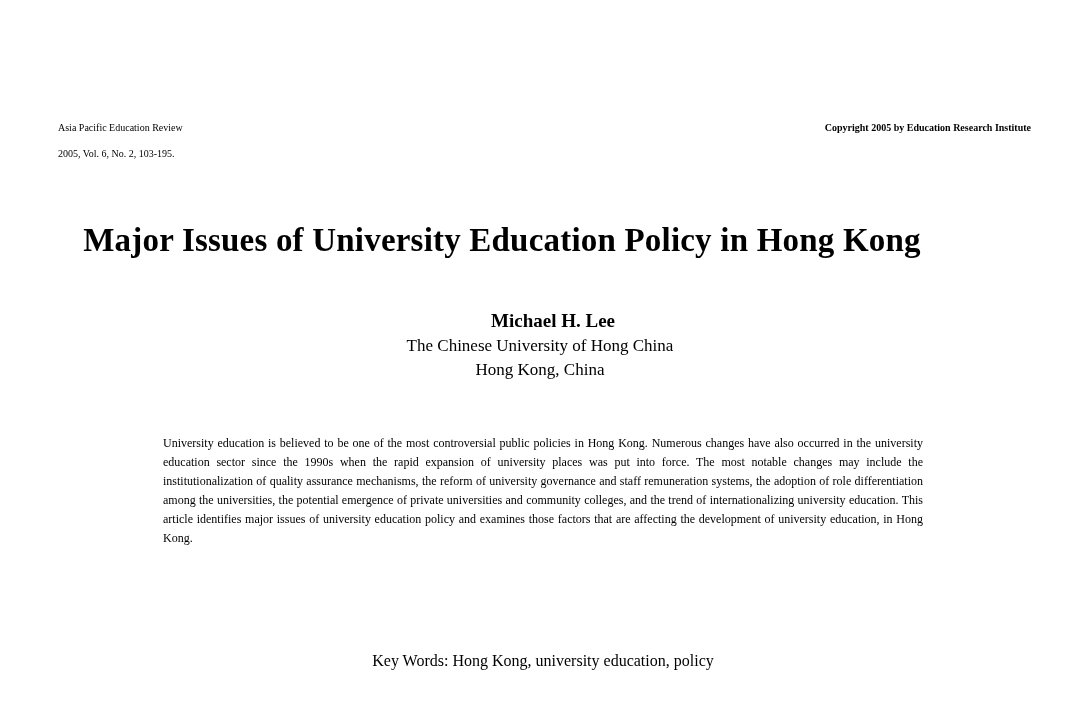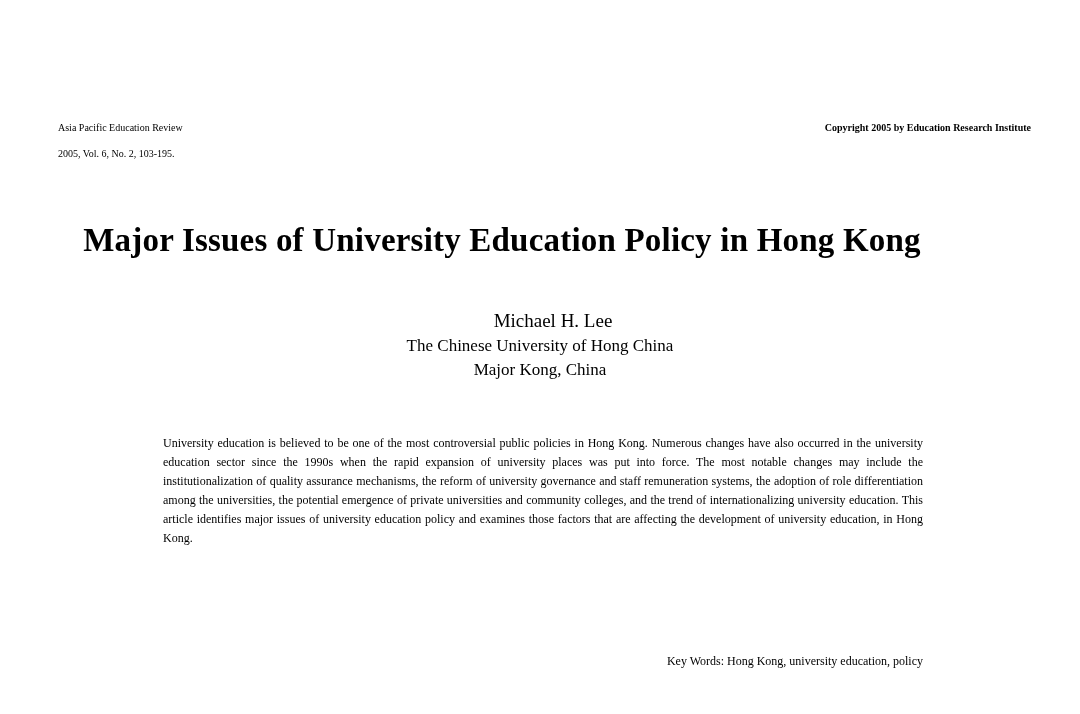--- a/index.html
+++ b/index.html
@@ -43,21 +43,21 @@
   }
   .author-block {
     position: absolute;
     top: 308px;
     left: 0;
     width: 1080px;
     text-align: center;
   }
   .author-name {
     font-size: 19px;
-    font-weight: normal;
+    font-weight: bold;
     line-height: 26px;
     padding-left: 26px;
   }
   .author-affiliation, .author-location {
     font-size: 17px;
     line-height: 24px;
   }
   .abstract {
     position: absolute;
     top: 434px;
@@ -65,43 +65,43 @@
     width: 760px;
     font-size: 12px;
     line-height: 19px;
     text-align: justify;
   }
   .keywords {
     position: absolute;
     top: 649px;
     left: 163px;
     width: 760px;
-    font-size: 12px;
+    font-size: 16px;
     line-height: 24px;
-    text-align: right;
+    text-align: center;
   }
 </style>
 </head>
 <body>
 
 <div class="page">
 
   <div class="journal-header">
     <div class="journal-left">
       <span class="line">Asia Pacific Education Review</span>
       <span class="line">2005, Vol. 6, No. 2, 103-195.</span>
     </div>
     <div class="journal-right">Copyright 2005 by Education Research Institute</div>
   </div>
 
   <h1 class="paper-title">Major Issues of University Education Policy in Hong Kong</h1>
 
   <div class="author-block">
     <div class="author-name">Michael H. Lee</div>
     <div class="author-affiliation">The Chinese University of Hong China</div>
-    <div class="author-location">Major Kong, China</div>
+    <div class="author-location">Hong Kong, China</div>
   </div>
 
   <p class="abstract">University education is believed to be one of the most controversial public policies in Hong Kong. Numerous changes have also occurred in the university education sector since the 1990s when the rapid expansion of university places was put into force. The most notable changes may include the institutionalization of quality assurance mechanisms, the reform of university governance and staff remuneration systems, the adoption of role differentiation among the universities, the potential emergence of private universities and community colleges, and the trend of internationalizing university education. This article identifies major issues of university education policy and examines those factors that are affecting the development of university education, in Hong Kong.</p>
 
   <p class="keywords">Key Words: Hong Kong, university education, policy</p>
 
 </div>
 
 </body></html>

